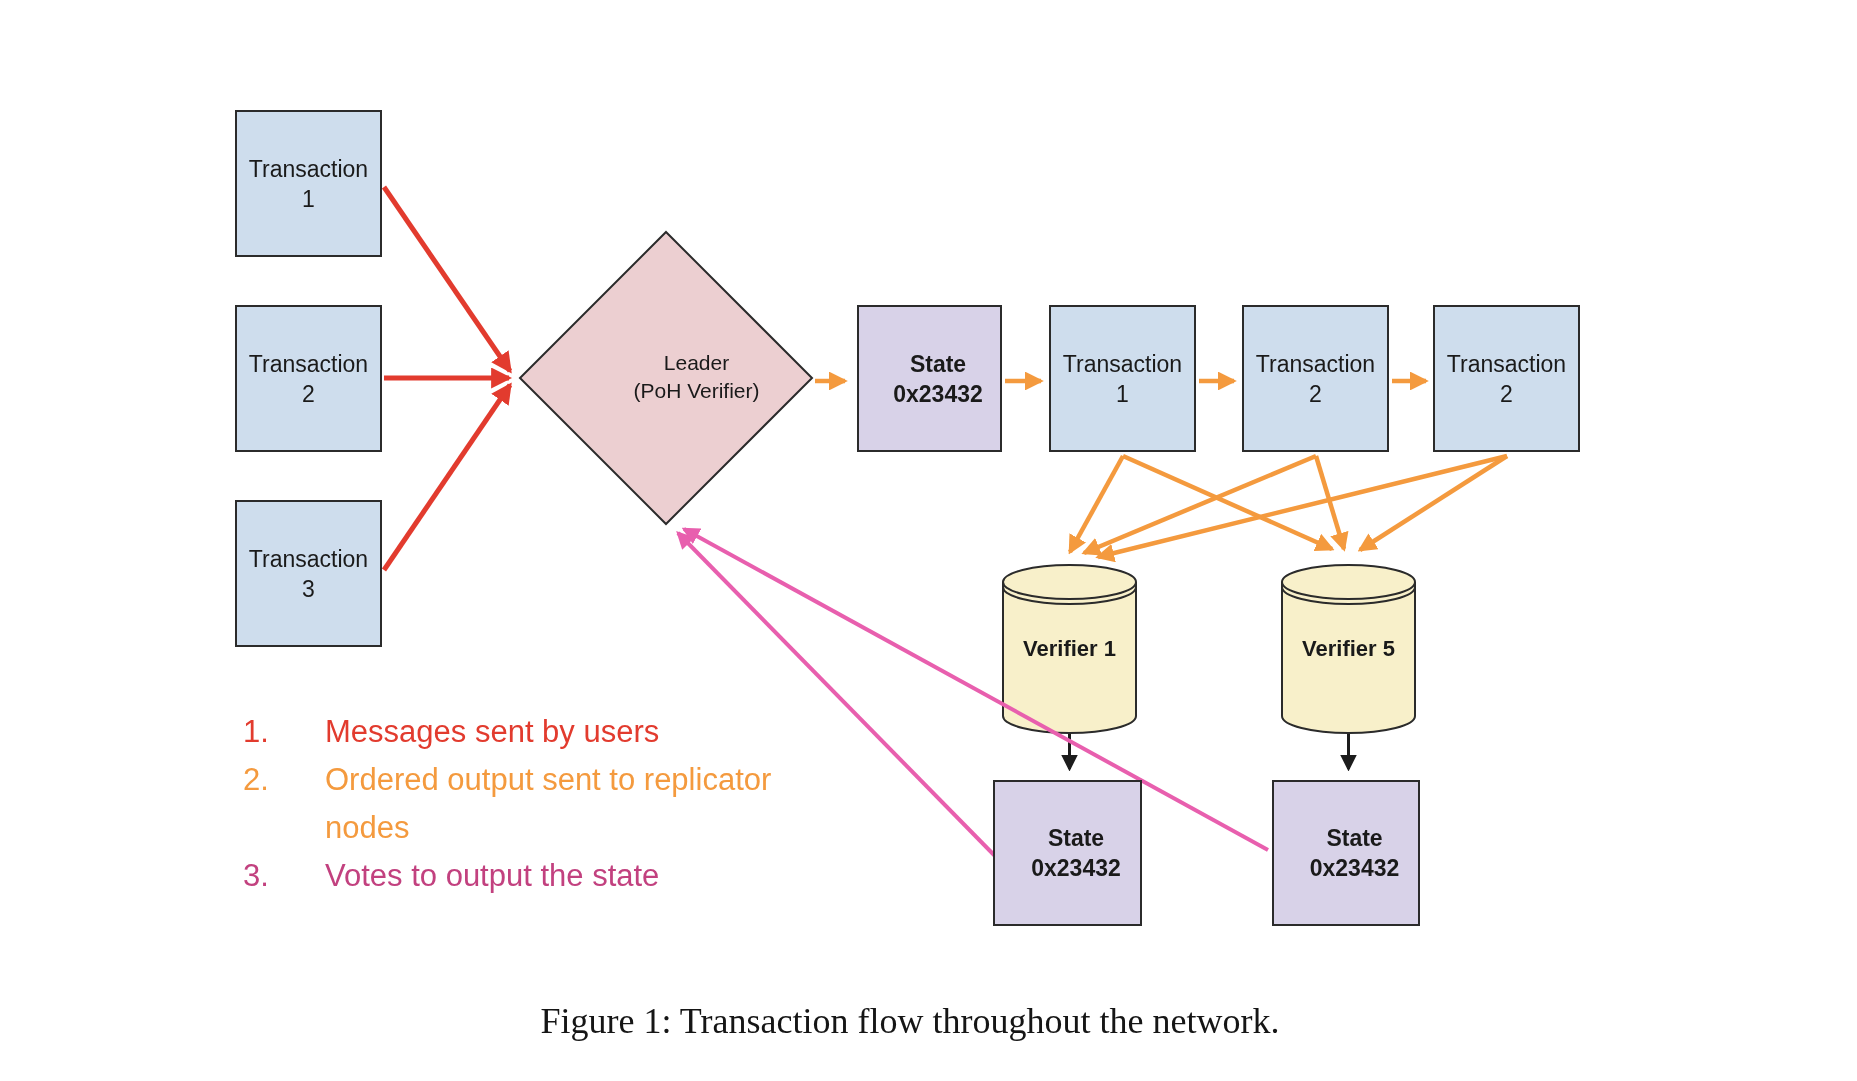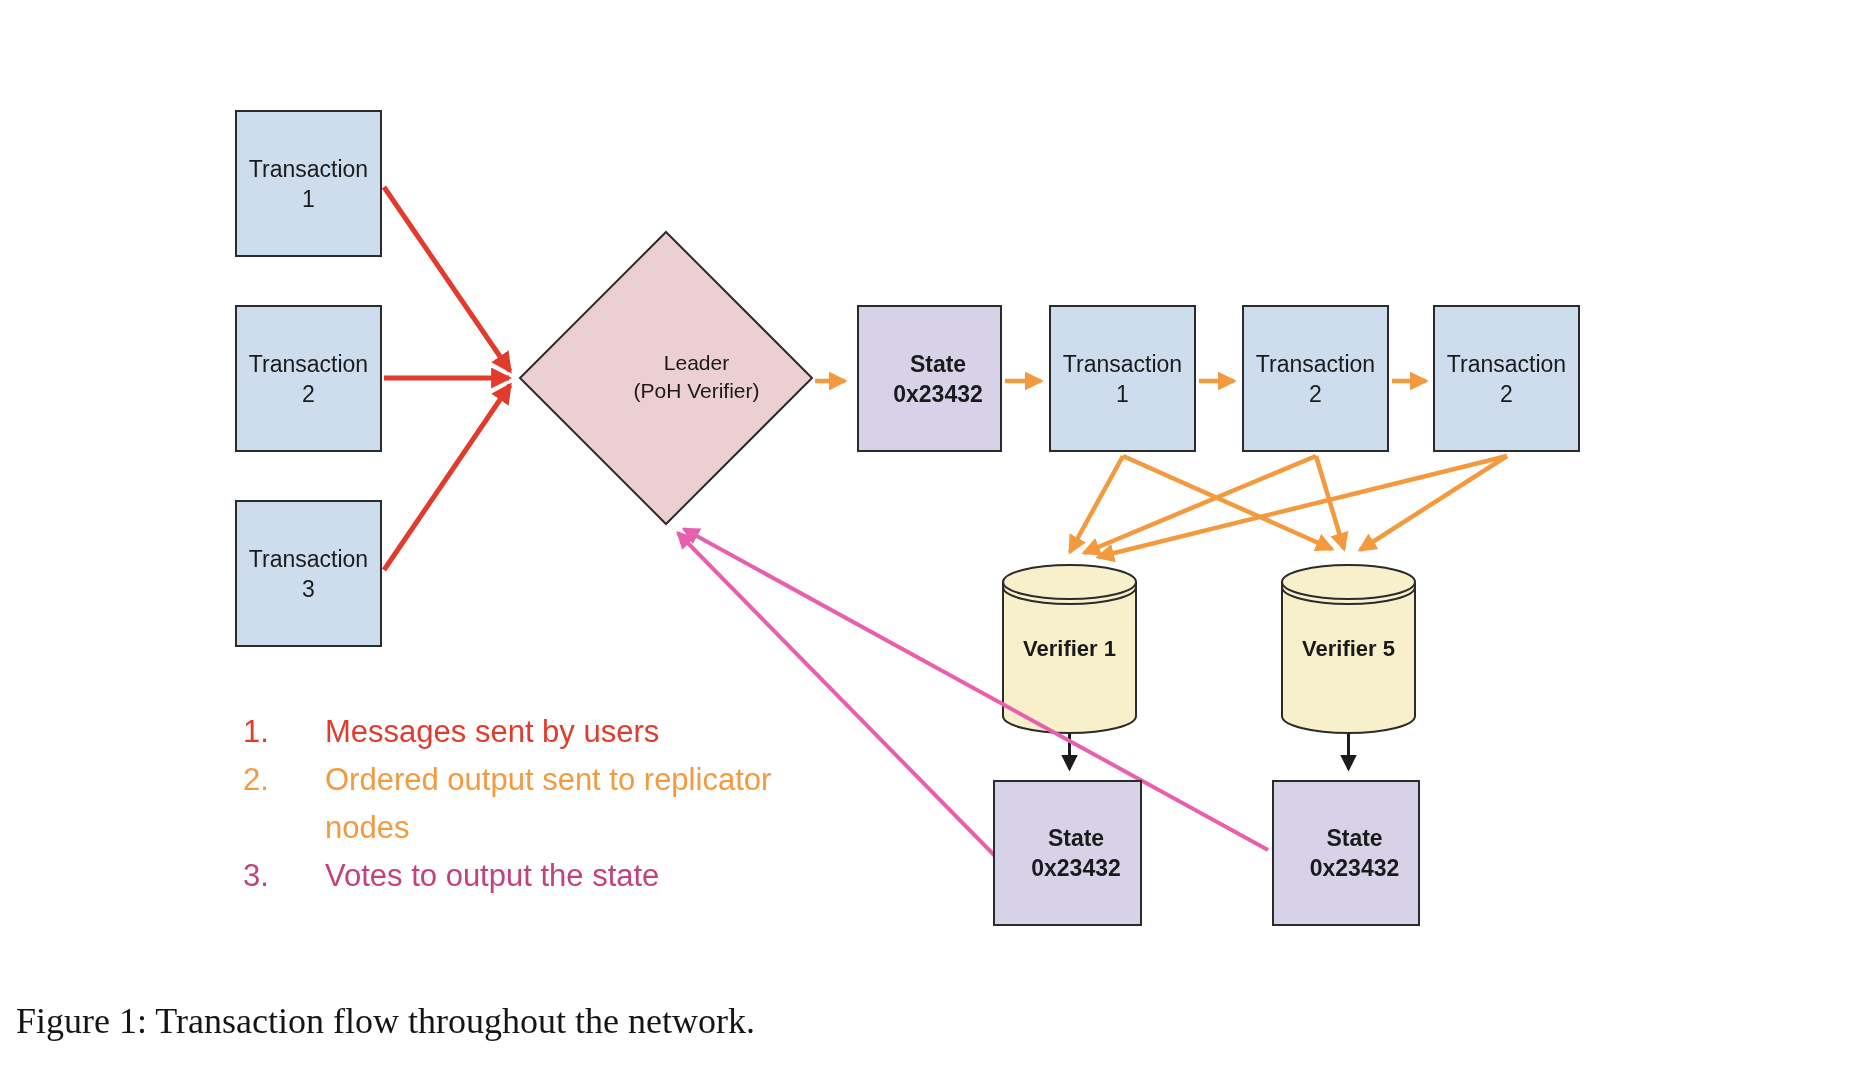--- a/index.html
+++ b/index.html
@@ -25,21 +25,21 @@
     justify-content:center; text-align:center;
   }
   .leader-label{font-size:21px; line-height:28px;}
   .verifier-label{font-size:22px; font-weight:bold;}
   .legend{position:absolute; left:243px; top:708px; font-size:31px; line-height:48px;}
   .legend-item{display:flex; align-items:flex-start;}
   .legend-item .num{flex:0 0 36px;}
   .legend-item .txt{width:460px;margin-left:46px;}
   .c-red{color:var(--c-red);} .c-orange{color:var(--c-orange);} .c-magenta{color:var(--c-magenta);}
   .caption{
-    position:absolute; left:16px; top:1000px; width:1810px; text-align:left;
+    position:absolute; left:5px; top:1000px; width:1810px; text-align:center;
     font-family:"Liberation Serif","DejaVu Serif",serif; font-size:36px; color:#151515;
   }
 </style>
 </head>
 <body>
 
 <div class="stage">
 
   <svg class="layer-svg" viewBox="0 0 1857 1081" xmlns="http://www.w3.org/2000/svg">
     <defs>

